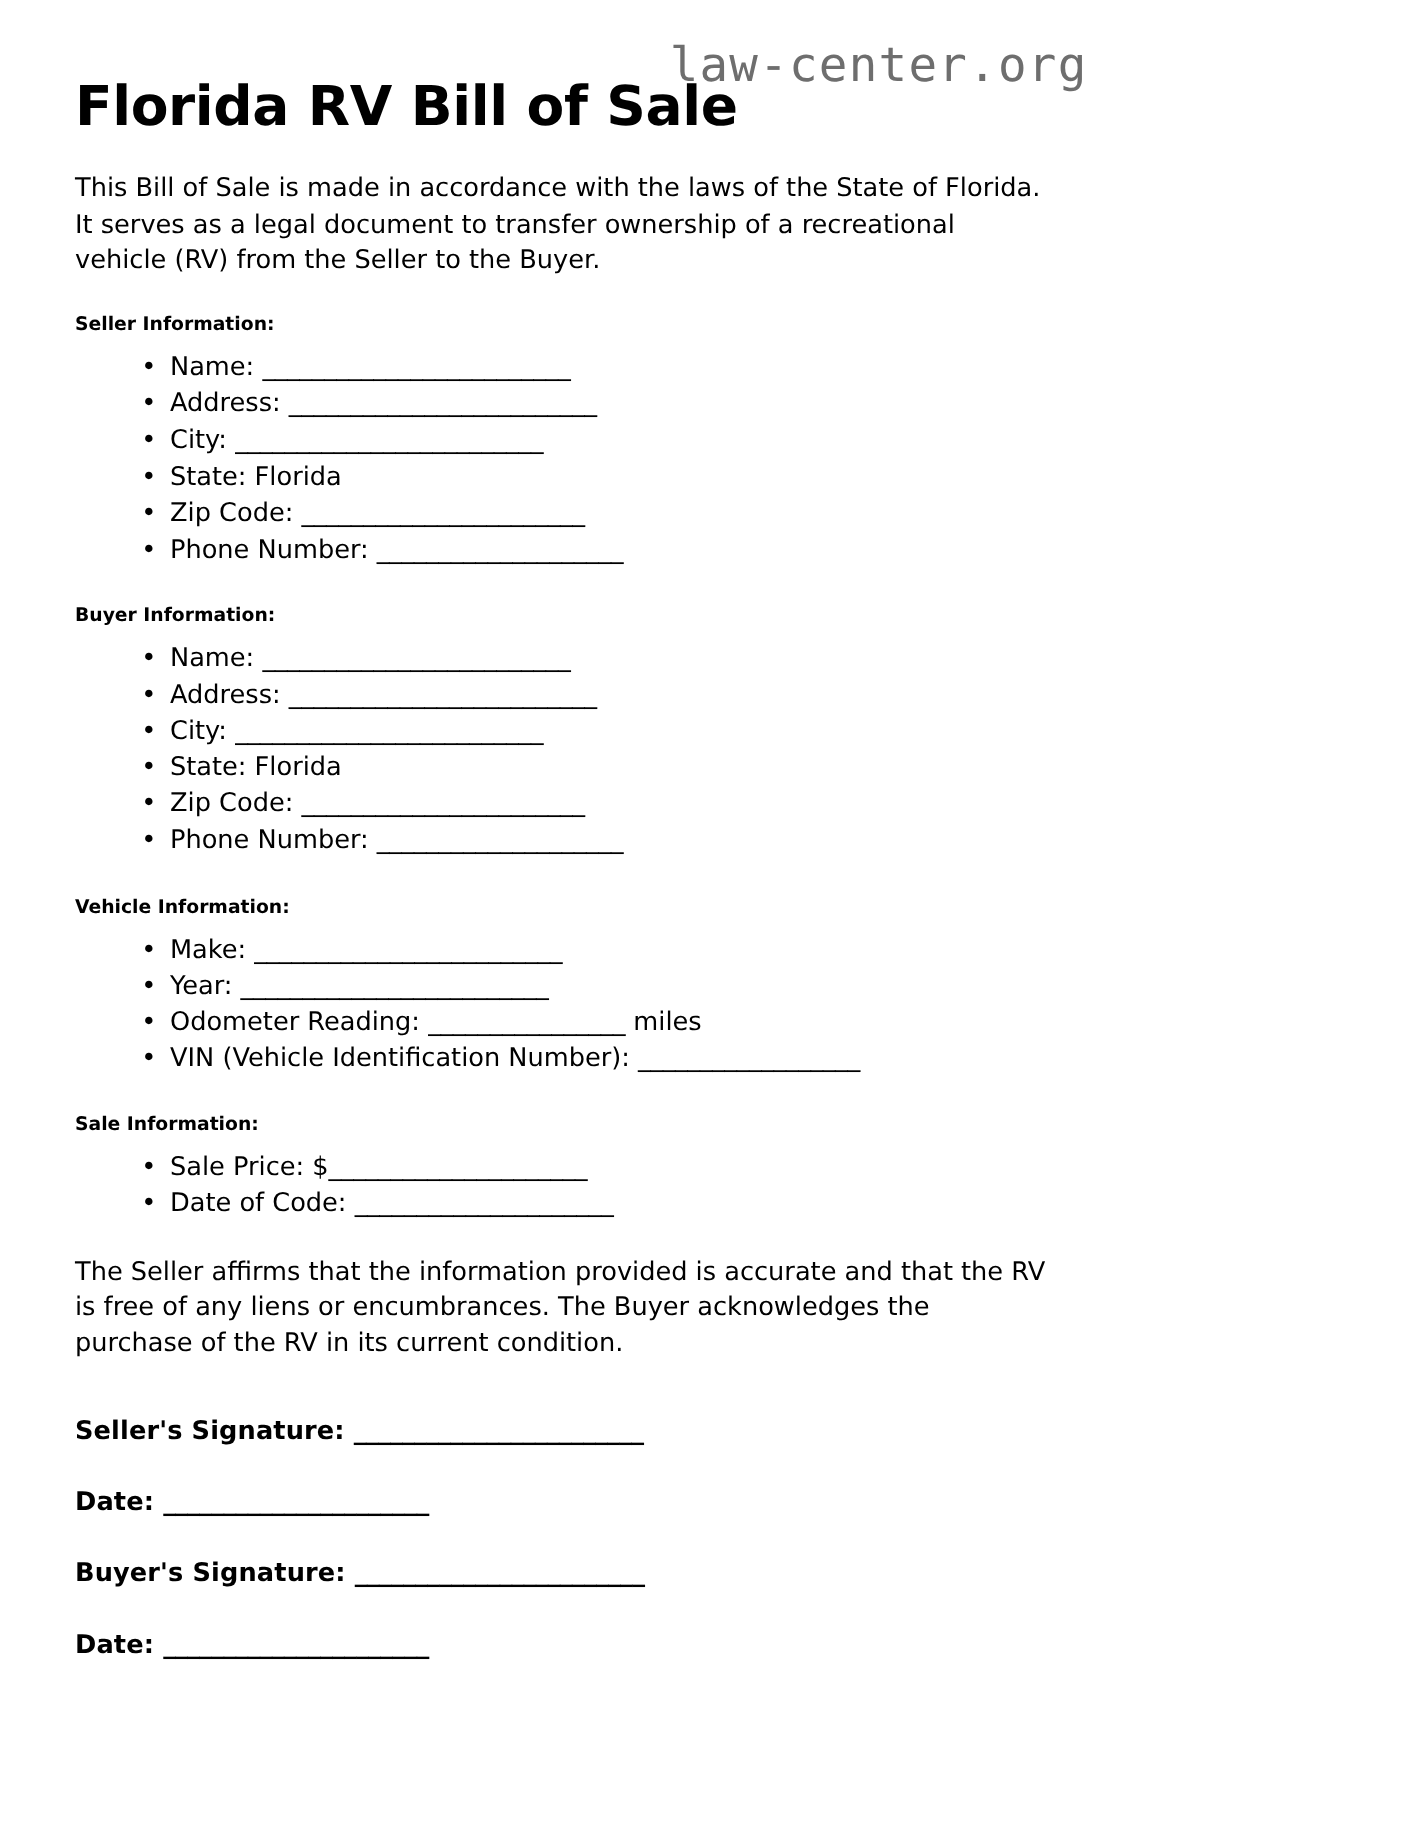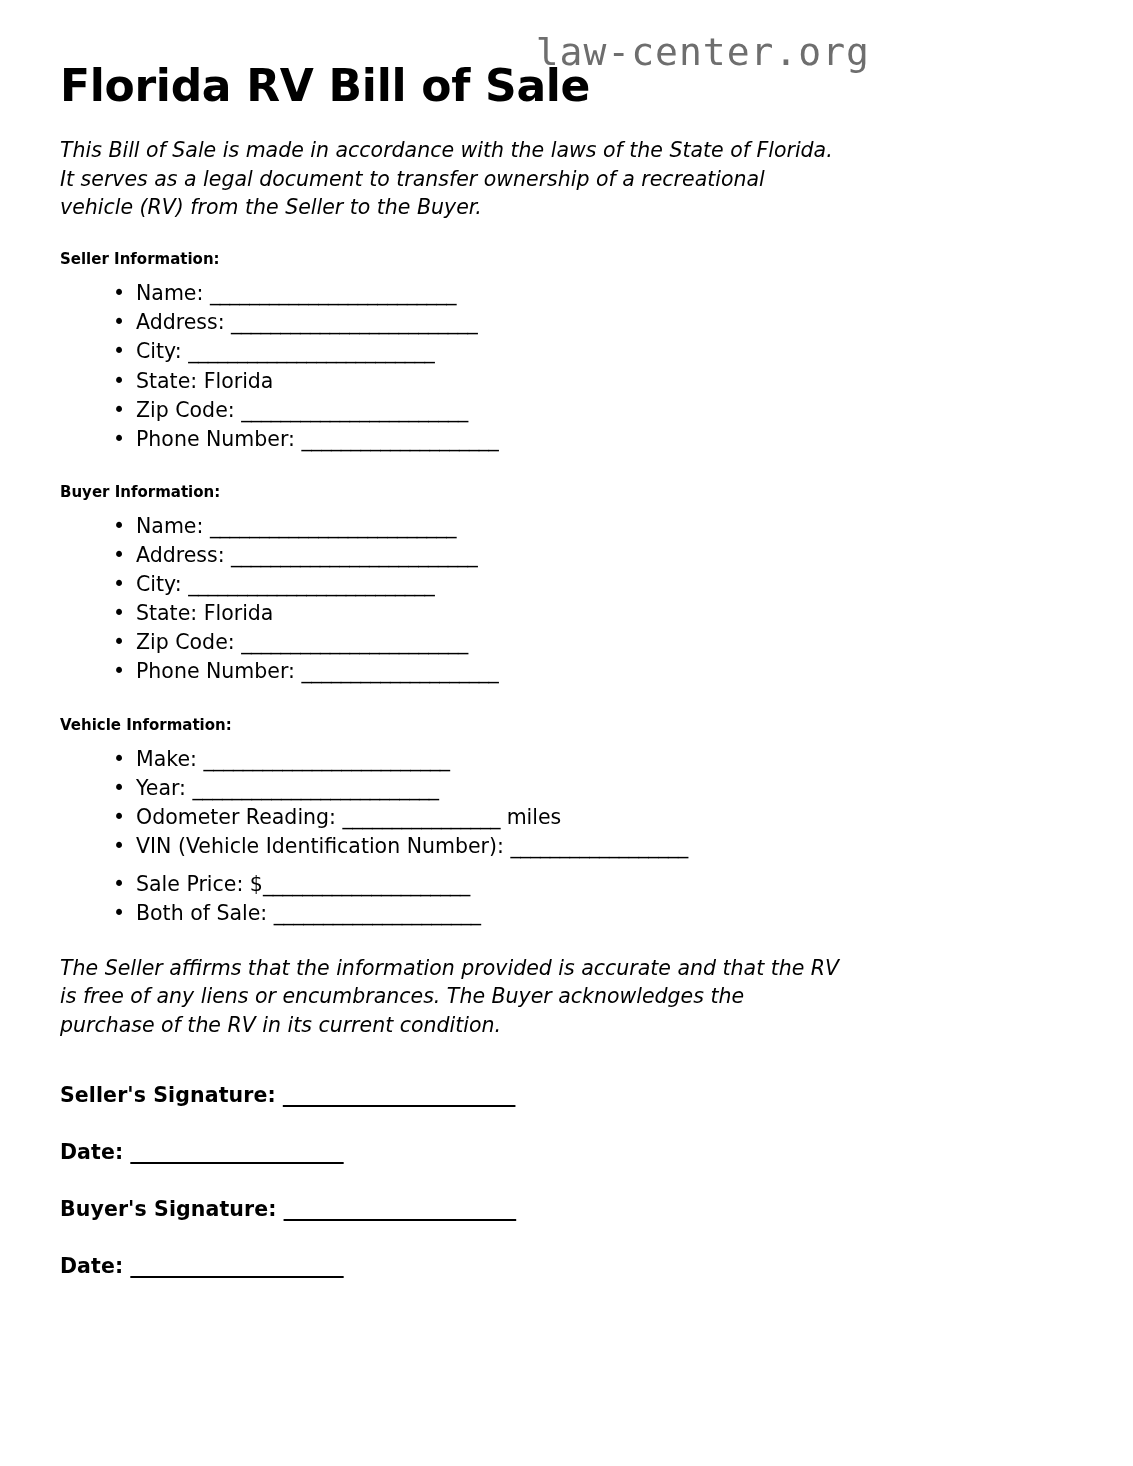--- a/index.html
+++ b/index.html
@@ -46,21 +46,20 @@
     line-height: 1.1;
   }
 
   
   .para {
     font-size: 20.5px;
     line-height: 1.38;
     margin: 0;
     padding-top: 26px;
     max-width: 1010px;
-    font-style: italic;
   }
   .para.tight { padding-top: 24px; }
 
   
   .section-heading {
     font-size: 15px;
     font-weight: bold;
     margin: 0;
     padding-top: 29px;
     padding-bottom: 2px;
@@ -79,21 +78,21 @@
     white-space: nowrap;
   }
   ul.fields li::before {
     content: "\2022";
     position: absolute;
     left: -23px;
     top: 0;
     font-size: 20.5px;
     line-height: 1.42;
   }
-  .blank { letter-spacing: -0.4px; font-style: italic; }
+  .blank { letter-spacing: -0.4px; }
 
   
   .sig-line {
     font-size: 20.5px;
     font-weight: bold;
     margin: 0;
     padding-top: 33px;
     white-space: nowrap;
     letter-spacing: 0.1px;
   }
@@ -130,23 +129,24 @@
         <li><span>Zip Code: </span><span class="blank">_______________________</span></li>
         <li><span>Phone Number: </span><span class="blank">____________________</span></li>
       </ul>
       <div class="section-heading">Vehicle Information:</div>
       <ul class="fields">
         <li><span>Make: </span><span class="blank">_________________________</span></li>
         <li><span>Year: </span><span class="blank">_________________________</span></li>
         <li><span>Odometer Reading: </span><span class="blank">________________</span><span> miles</span></li>
         <li><span>VIN (Vehicle Identification Number): </span><span class="blank">__________________</span></li>
       </ul>
+      <div class="section-heading">Sale Information:</div>
       <ul class="fields">
         <li><span>Sale Price: $</span><span class="blank">_____________________</span></li>
-        <li><span>Both of Sale: </span><span class="blank">_____________________</span></li>
+        <li><span>Date of Code: </span><span class="blank">_____________________</span></li>
       </ul>
     </div>
 
   <p class="para">The Seller affirms that the information provided is accurate and that the RV is free of any liens or encumbrances. The Buyer acknowledges the purchase of the RV in its current condition.</p>
 
 
   <div class="sig-block" id="signatures-host">
       <div class="sig-line"><span>Seller's Signature: </span><span class="blank">________________________</span></div>
       <div class="sig-line"><span>Date: </span><span class="blank">______________________</span></div>
       <div class="sig-line"><span>Buyer's Signature: </span><span class="blank">________________________</span></div>

